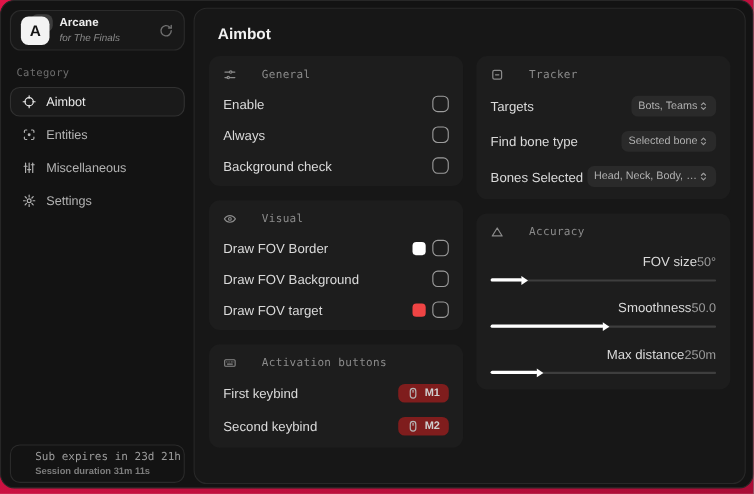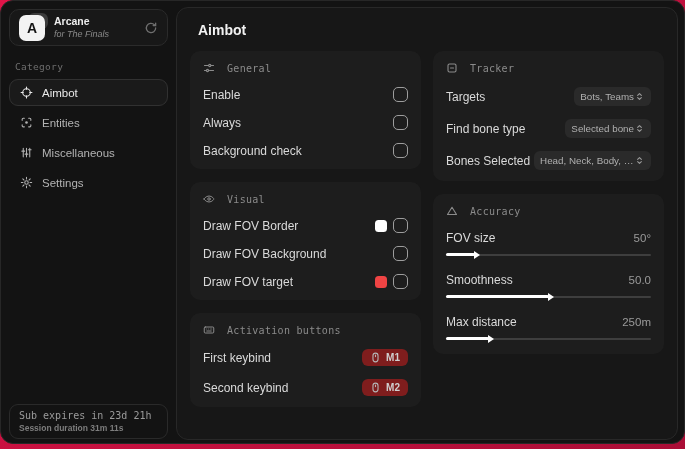--- a/index.html
+++ b/index.html
@@ -36,35 +36,35 @@
   }
   .nav-item{
     display:flex; align-items:center; gap:9px; height:27px; padding:0 10px;
     border:1px solid transparent; border-radius:9px; margin-bottom:3px;
     color:#b3b3b3; font-size:11.5px; cursor:pointer;
   }
   .nav-item .nicon{ width:13px; height:13px; display:flex; }
   .nav-item.active{ border-color:#313131; background:#1a1a1a; color:#e9e9e9; }
   .sub-box{
     position:absolute; left:8px; right:8px; bottom:4px;
-    border:1px solid #2a2a2a; border-radius:9px; padding:5px 9px;
+    border:1px solid #2a2a2a; border-radius:9px; padding:5px 22px;
   }
   .sub-line1{ font-family:"DejaVu Sans Mono",monospace; font-size:10px; color:#9b9b9b; white-space:nowrap; }
   .sub-line2{ font-size:8.5px; font-weight:700; color:#7d7d7d; margin-top:2px; }
   
   .main{
     flex:1; margin:6px 6px 3px 0; border:1px solid #282828; border-radius:12px;
     background:#171717; padding:13px 13px;
   }
   .page-title{ margin:1px 8px 13px; font-size:14px; font-weight:700; color:#f2f2f2; }
   .columns{ display:flex; gap:12px; align-items:flex-start; }
   .col{ flex:1; min-width:0; display:flex; flex-direction:column; gap:13px; }
   .card{ background:#1d1d1d; border-radius:10px; padding:11px 13px; }
   .card-header{
-    display:flex; align-items:center; gap:12px; color:#8b8b8b;
+    display:flex; align-items:center; gap:23px; color:#8b8b8b;
     font-family:"DejaVu Sans Mono",monospace; font-size:10px; letter-spacing:.3px;
   }
   .card-header .hicon{ width:12px; height:12px; display:flex; flex:none; }
   .row{ display:flex; align-items:center; justify-content:space-between; gap:4px; margin-top:13px; }
   .row-label{ font-size:12px; font-weight:500; color:#dadada; white-space:nowrap; }
   .controls{ display:flex; align-items:center; gap:6px; flex:none; }
   .checkbox{ width:15px; height:15px; border:1.6px solid #9d9d9d; border-radius:5px; cursor:pointer; }
   .swatch{ width:12px; height:12px; border-radius:3.5px; cursor:pointer; }
   .key-pill{
     display:flex; align-items:center; gap:5px; background:#7f1d1d; border-radius:6px;
@@ -72,21 +72,21 @@
   }
   .key-pill .picon{ width:11px; height:11px; display:flex; color:#b5b5b5; }
   .select-pill{
     display:flex; align-items:center; gap:0; background:#2a2a2a; border-radius:6px;
     padding:4px 6px; color:#b0b0b0; cursor:pointer; min-width:0;
   }
   .select-pill .ptext{ font-size:9.8px; white-space:nowrap; overflow:hidden; text-overflow:ellipsis; }
   .select-pill .picon{ width:11px; height:11px; display:flex; color:#9a9a9a; flex:none; }
   
   .acc-row{ margin-top:14px; }
-  .acc-top{ display:flex; align-items:baseline; justify-content:space-between; }
+  .acc-top{ display:flex; align-items:baseline; justify-content:flex-end; }
   .acc-value{ font-size:11.5px; color:#9a9a9a; }
   .slider{ position:relative; height:9px; margin-top:5px; cursor:pointer; }
   .slider-track{ position:absolute; left:0; right:0; top:3.5px; height:2px; background:#3e3e3e; border-radius:2px; }
   .slider-fill{ position:absolute; left:0; top:3px; height:3px; background:#ffffff; border-radius:2px; }
   .slider-thumb{
     position:absolute; right:-5px; top:-2.5px; width:0; height:0;
     border-left:6px solid #ffffff; border-top:4px solid transparent; border-bottom:4px solid transparent;
   }
   svg{ display:block; width:100%; height:100%; }
 </style>

